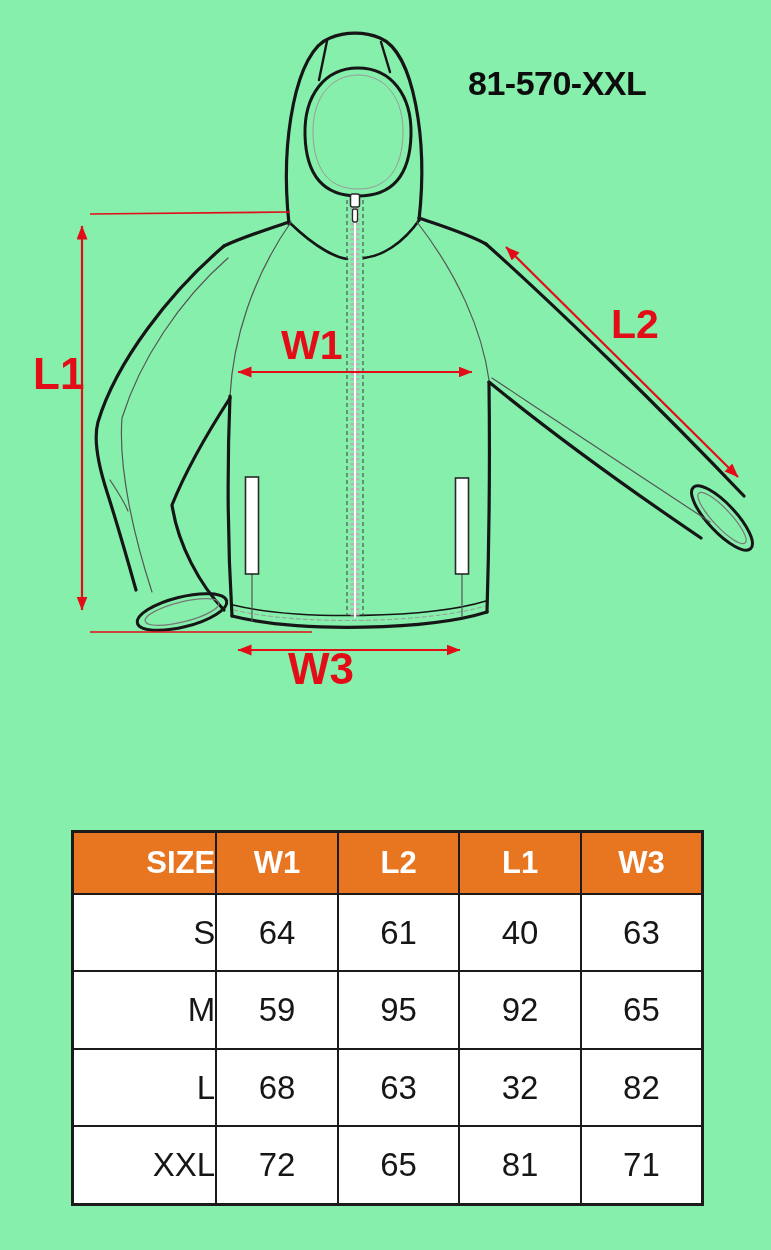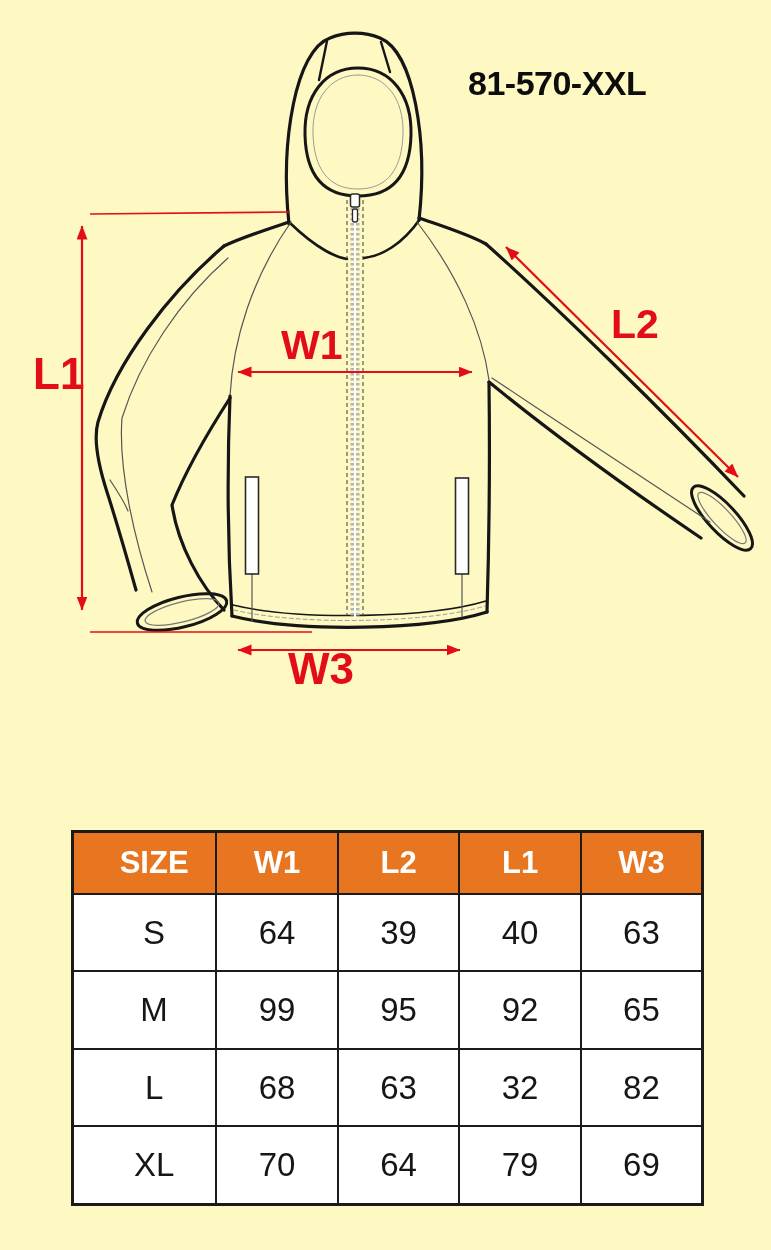--- a/index.html
+++ b/index.html
@@ -1,17 +1,17 @@
 <!DOCTYPE html>
 <html><head>
 <meta charset="utf-8">
 <style>
   html,body{margin:0;padding:0;background:#fff;}
   .canvas{
-    position:relative;width:771px;height:1250px;background:#fef9c3;
+    position:relative;width:771px;height:1250px;background:#86efac;
     font-family:"Liberation Sans",sans-serif;overflow:hidden;
   }
   .drawing{position:absolute;left:0;top:0;}
   .annot{
     position:absolute;color:#e30d18;font-weight:bold;
     font-family:"Liberation Sans",sans-serif;line-height:1;
   }
   .product-code{
     position:absolute;left:468px;top:64px;color:#0d0d0d;
     font-size:34px;font-weight:bold;letter-spacing:-0.5px;
@@ -27,21 +27,21 @@
   }
   table.sizes th,table.sizes td{
     border:2px solid #1b1b1b;text-align:center;vertical-align:middle;
     font-family:"Liberation Sans",sans-serif;padding:0;
   }
   table.sizes{border:3px solid #1b1b1b;}
   table.sizes th{
     background:#e87621;color:#ffffff;font-size:31px;font-weight:bold;height:60px;
   }
   table.sizes th.first, table.sizes td.first{
-    text-align:center;padding-left:19px;width:19.4%;
+    text-align:right;padding-left:19px;width:19.4%;
   }
   table.sizes td{font-size:33px;color:#161616;font-weight:normal;height:62px;}
 </style>
 </head>
 <body>
 
 <div class="canvas">
 
   <svg class="drawing" width="771" height="780" viewBox="0 0 771 780">
     <defs>
@@ -138,41 +138,41 @@
         <th>W1</th>
         <th>L2</th>
         <th>L1</th>
         <th>W3</th>
       </tr>
     </thead>
     <tbody>
       <tr>
         <td class="first">S</td>
         <td>64</td>
-        <td>39</td>
+        <td>61</td>
         <td>40</td>
         <td>63</td>
       </tr>
       <tr>
         <td class="first">M</td>
-        <td>99</td>
+        <td>59</td>
         <td>95</td>
         <td>92</td>
         <td>65</td>
       </tr>
       <tr>
         <td class="first">L</td>
         <td>68</td>
         <td>63</td>
         <td>32</td>
         <td>82</td>
       </tr>
       <tr>
-        <td class="first">XL</td>
-        <td>70</td>
-        <td>64</td>
-        <td>79</td>
-        <td>69</td>
+        <td class="first">XXL</td>
+        <td>72</td>
+        <td>65</td>
+        <td>81</td>
+        <td>71</td>
       </tr>
     </tbody>
   </table>
 
 </div>
 
 </body></html>

